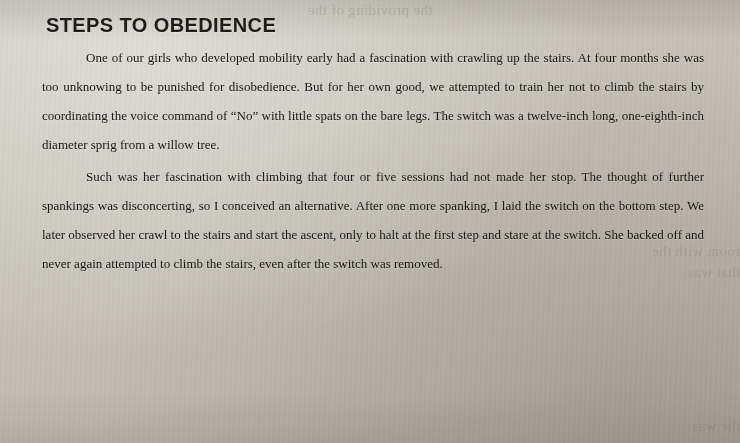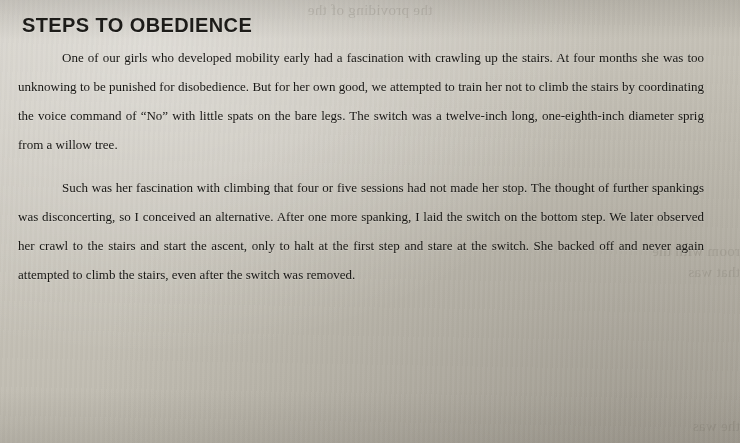--- a/index.html
+++ b/index.html
@@ -56,21 +56,21 @@
     font-family: "Liberation Serif", serif;
   }
   .bleed-1 { top: 2px;  text-align: center; }
   .bleed-2 { top: 243px; left: 28px; }
   .bleed-3 { top: 264px; left: 300px; }
   .bleed-4 { top: 418px; left: 520px; }
 
   .content {
     position: relative;
     z-index: 2;
-    padding: 14px 36px 0 18px;
+    padding: 14px 36px 0 42px;
   }
 
   .heading {
     font-family: "Liberation Sans", sans-serif;
     font-weight: bold;
     font-size: 20px;
     letter-spacing: 0.4px;
     color: #1d1c19;
     margin: 0 0 6px 4px;
     text-shadow: 0 1px 0 rgba(255,255,255,0.25);
@@ -81,21 +81,21 @@
     font-size: 13px;
     line-height: 29px;
     color: #171613;
     text-align: justify;
     text-justify: inter-word;
     margin: 0 0 2px 0;
     text-indent: 44px;
     text-shadow: 0 1px 0 rgba(255,255,255,0.18);
   }
   .para.second {
-    margin-top: 14px;
+    margin-top: 3px;
   }
 </style>
 </head>
 <body>
 
 <div class="page">
 
   <div class="bleed bleed-1">the providing of the</div>
   <div class="bleed bleed-2">room with the</div>
   <div class="bleed bleed-3">that was</div>

